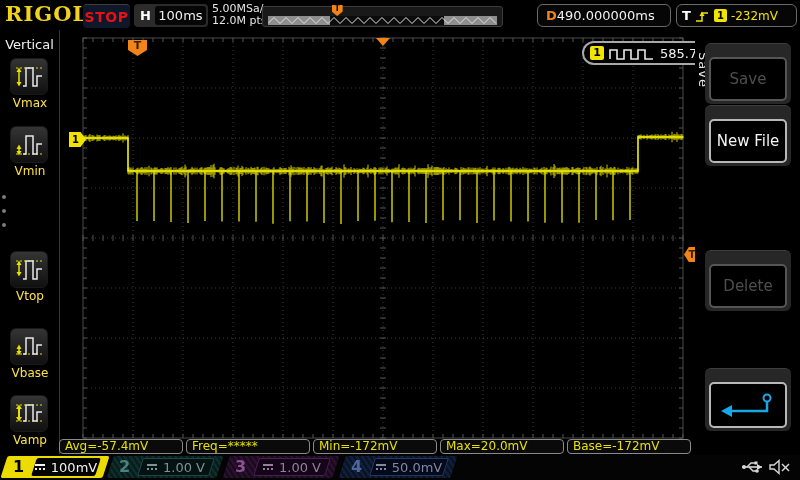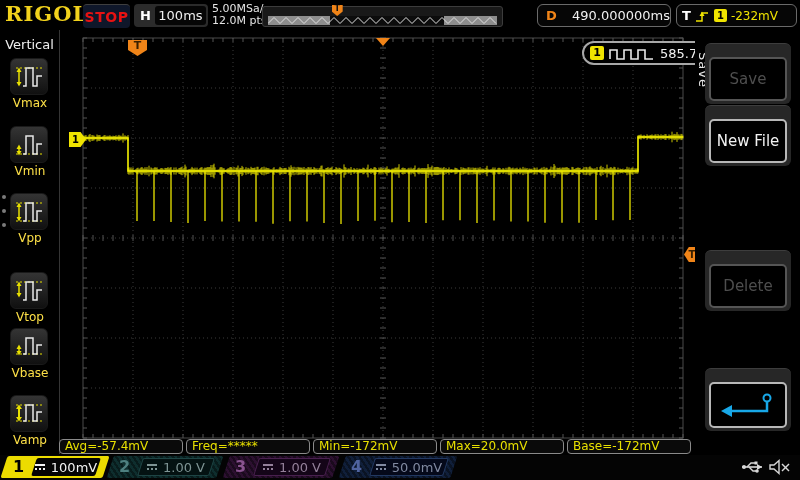--- a/index.html
+++ b/index.html
@@ -23,21 +23,21 @@
         border:1px solid #3c3c3c;border-radius:3px;box-sizing:border-box;}
   #preview .band{position:absolute;left:5px;right:5px;top:9px;height:9px;background:#8e8e8e;}
   #preview .pwindow{position:absolute;top:9px;height:9px;background:#0c0c0c;}
   #preview svg{position:absolute;left:5px;top:9px;}
   #preview .pflag{position:absolute;width:11px;height:11px;top:-2px;background:#f08418;
         clip-path:polygon(0 0,100% 0,100% 60%,50% 100%,0 60%);color:#111;font-size:8px;font-weight:bold;
         text-align:center;line-height:8px;}
   #d-box{position:absolute;left:537px;top:4px;width:134px;height:23px;background:#060606;border:1px solid #6a6a6a;
         border-radius:6px;box-sizing:border-box;display:flex;align-items:center;}
   #d-box .dlab{color:#f08418;font-weight:bold;font-size:13px;margin-left:8px;}
-  #d-box .dval{flex:1;text-align:right;color:#f0f0f0;font-size:13px;}
+  #d-box .dval{flex:1;text-align:left;color:#f0f0f0;font-size:13px;}
   #t-box{position:absolute;left:676px;top:4px;width:121px;height:23px;background:#060606;border:1px solid #6a6a6a;
         border-radius:6px;box-sizing:border-box;display:flex;align-items:center;gap:4px;padding:0 5px;}
   #t-box .tlab{color:#fff;font-weight:bold;font-size:13px;}
   #t-box .tsrc{width:13px;height:13px;background:#f0e400;border-radius:2px;color:#000;font-size:10px;
         font-weight:bold;text-align:center;line-height:13px;}
   #t-box .tlev{color:#f0e400;font-size:12px;}
 
   
   #left-menu{position:absolute;left:0;top:30px;width:59px;height:424px;background:#000;border-right:1px solid #353535;}
   #left-menu .ltitle{position:absolute;left:0;top:7px;width:100%;text-align:center;color:#f0f0f0;font-size:13px;}
@@ -162,35 +162,22 @@
           <line x1="3" y1="24" x2="30" y2="24" stroke="#e8e000" stroke-width="1" stroke-dasharray="2 2"></line>
           <polyline points="10,24 13,24 13,6 20,6 20,24 24,24 24,14 29,14" fill="none" stroke="#e8e8e8" stroke-width="1.5"></polyline>
           <line x1="6" y1="17" x2="6" y2="23" stroke="#e8e000" stroke-width="1.5"></line>
           <polygon points="3.5,19 8.5,19 6,14.5" fill="#e8e000"></polygon>
             <polygon points="3.5,21 8.5,21 6,25.5" fill="#e8e000"></polygon>
         </svg>
       </div>
       <span class="lm-label">Vmin</span>
     </div>
 
-    <div class="lm-item" style="top:163px">
-      <div class="lm-btn">
-        <svg width="32" height="30" viewBox="0 0 32 30">
-          <line x1="3" y1="6" x2="30" y2="6" stroke="#e8e000" stroke-width="1" stroke-dasharray="2 2"></line>
-          <line x1="3" y1="24" x2="30" y2="24" stroke="#e8e000" stroke-width="1" stroke-dasharray="2 2"></line>
-          <polyline points="10,24 13,24 13,6 20,6 20,24 24,24 24,14 29,14" fill="none" stroke="#e8e8e8" stroke-width="1.5"></polyline>
-          <line x1="6" y1="7" x2="6" y2="23" stroke="#e8e000" stroke-width="1.5"></line>
-          <polygon points="3.5,10 8.5,10 6,5.5" fill="#e8e000"></polygon>
-            <polygon points="3.5,20 8.5,20 6,24.5" fill="#e8e000"></polygon>
-        </svg>
-      </div>
-      <span class="lm-label">Vpp</span>
-    </div>
-
-    <div class="lm-item" style="top:242px">
+
+    <div class="lm-item" style="top:221px">
       <div class="lm-btn">
         <svg width="32" height="30" viewBox="0 0 32 30">
           <line x1="3" y1="6" x2="30" y2="6" stroke="#e8e000" stroke-width="1" stroke-dasharray="2 2"></line>
           <polyline points="10,24 13,24 13,6 20,6 20,24 24,24 24,14 29,14" fill="none" stroke="#e8e8e8" stroke-width="1.5"></polyline>
           <line x1="6" y1="7" x2="6" y2="20" stroke="#e8e000" stroke-width="1.5"></line>
           <polygon points="3.5,10 8.5,10 6,5.5" fill="#e8e000"></polygon>
             <polygon points="3.5,17 8.5,17 6,21.5" fill="#e8e000"></polygon>
         </svg>
       </div>
       <span class="lm-label">Vtop</span>

